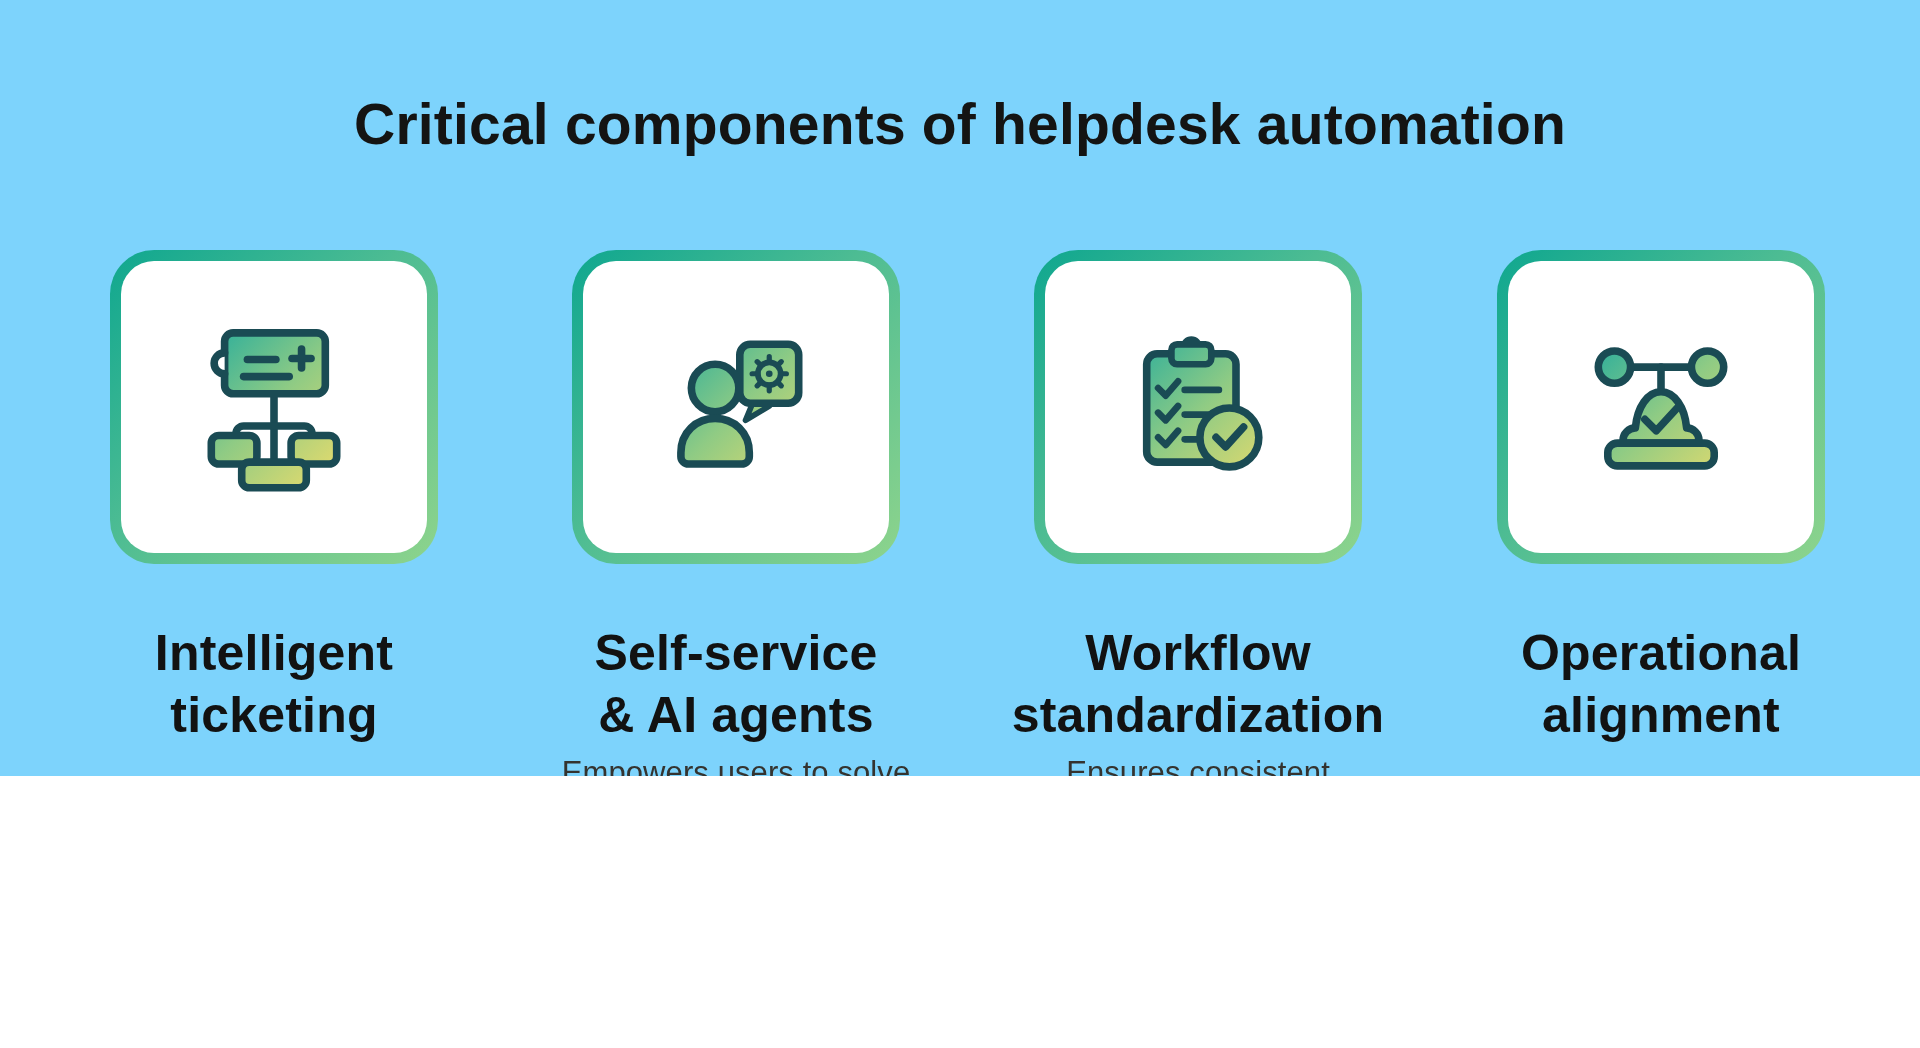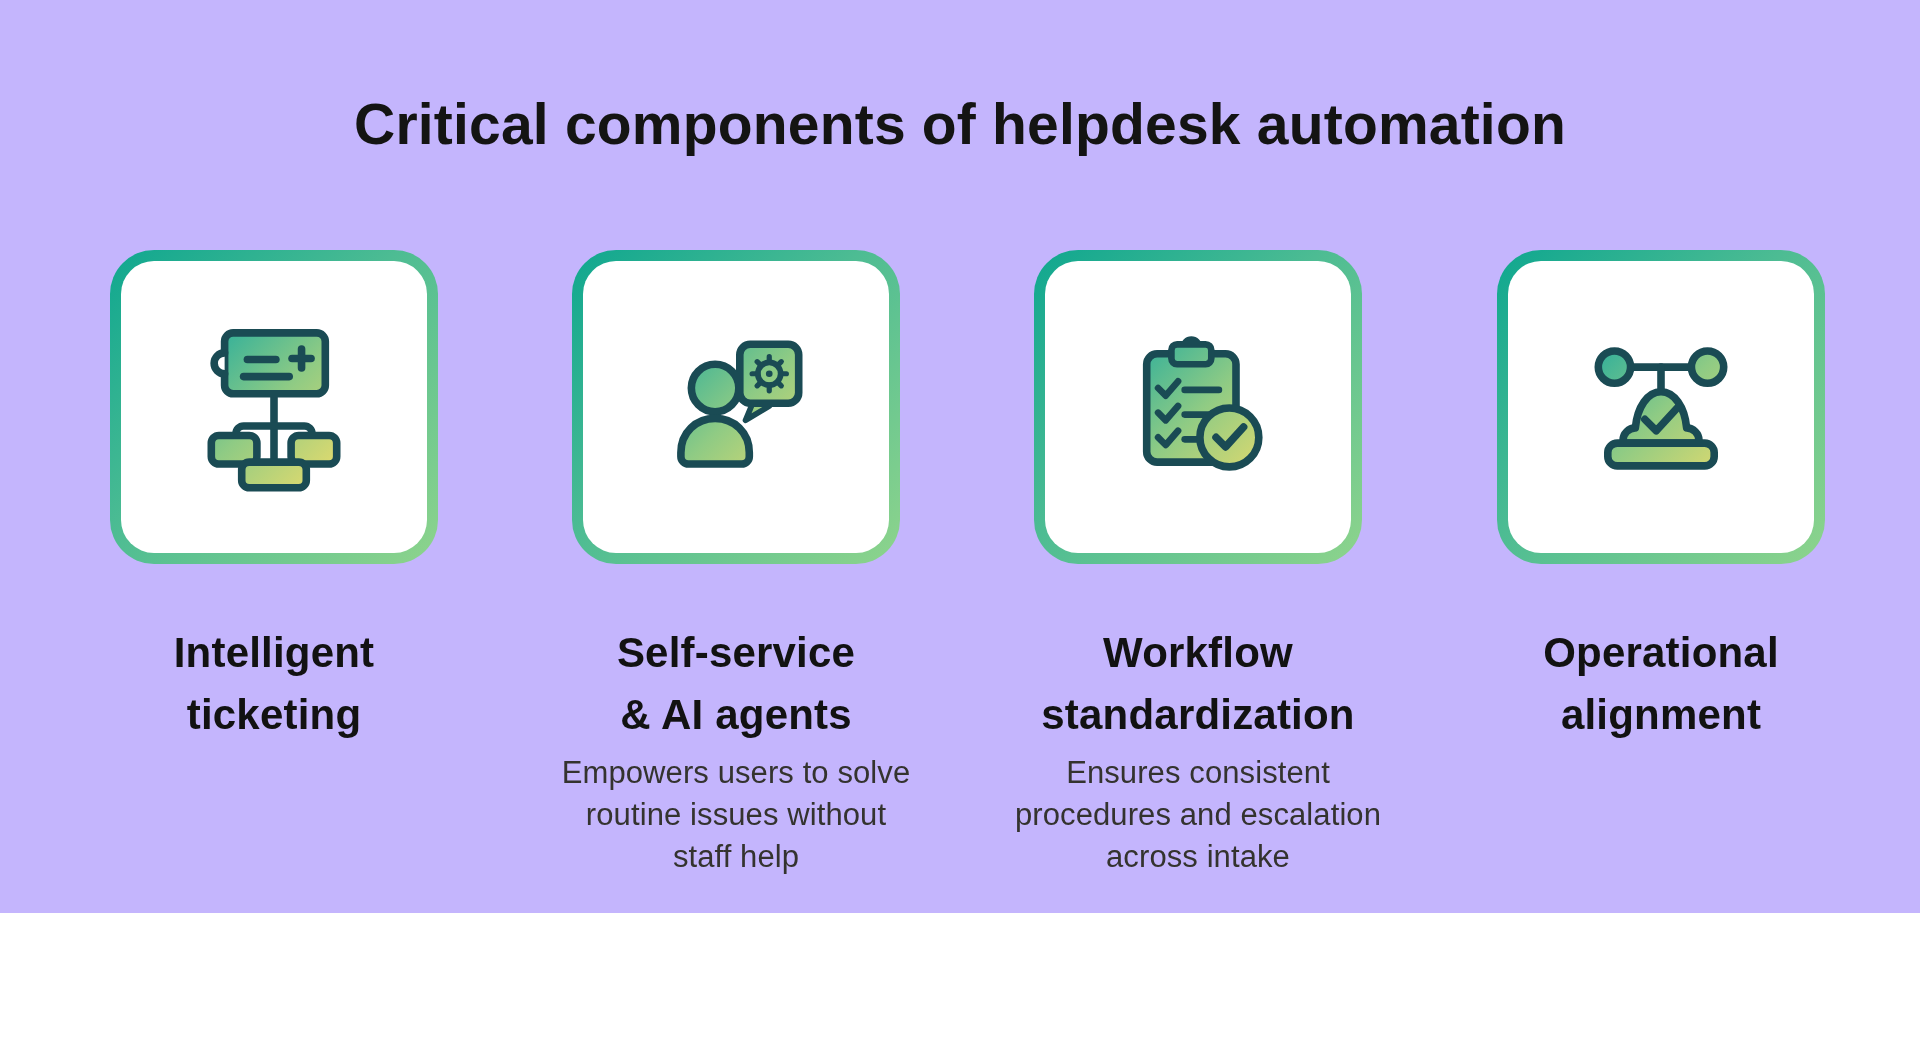--- a/index.html
+++ b/index.html
@@ -1,18 +1,18 @@
 <!DOCTYPE html>
 <html><head>
 <meta charset="utf-8">
 <style>
   html,body{margin:0;padding:0;}
   .stage{
-    position:relative;width:1920px;height:913px;overflow:hidden;
-    background:#c4b5fd;
+    position:relative;width:1920px;height:776px;overflow:hidden;
+    background:#7dd3fc;
     font-family:"Liberation Sans", sans-serif;
     -webkit-font-smoothing:antialiased;
   }
   .main-title{
     position:absolute;left:0;top:86px;width:1920px;
     text-align:center;font-size:57px;font-weight:700;letter-spacing:0.2px;
     color:#141413;line-height:76px;
   }
   .card{
     position:absolute;top:250px;width:328px;height:314px;
@@ -22,21 +22,21 @@
   .card-inner{
     width:100%;height:100%;background:#ffffff;border-radius:33px;
     display:flex;align-items:center;justify-content:center;
   }
   .card-1{left:110px;}
   .card-2{left:572px;}
   .card-3{left:1034px;}
   .card-4{left:1497px;}
   .card-title{
     position:absolute;top:622px;width:464px;text-align:center;
-    font-size:42px;font-weight:700;color:#121212;line-height:62px;
+    font-size:50px;font-weight:700;color:#121212;line-height:62px;
     white-space:pre-line;letter-spacing:0.2px;
   }
   .card-desc{
     position:absolute;top:752px;width:464px;text-align:center;
     font-size:31px;font-weight:400;color:#34332F;line-height:42px;
     white-space:pre-line;letter-spacing:0.1px;
   }
   .col-1{left:42px;}
   .col-2{left:504px;}
   .col-3{left:966px;}

